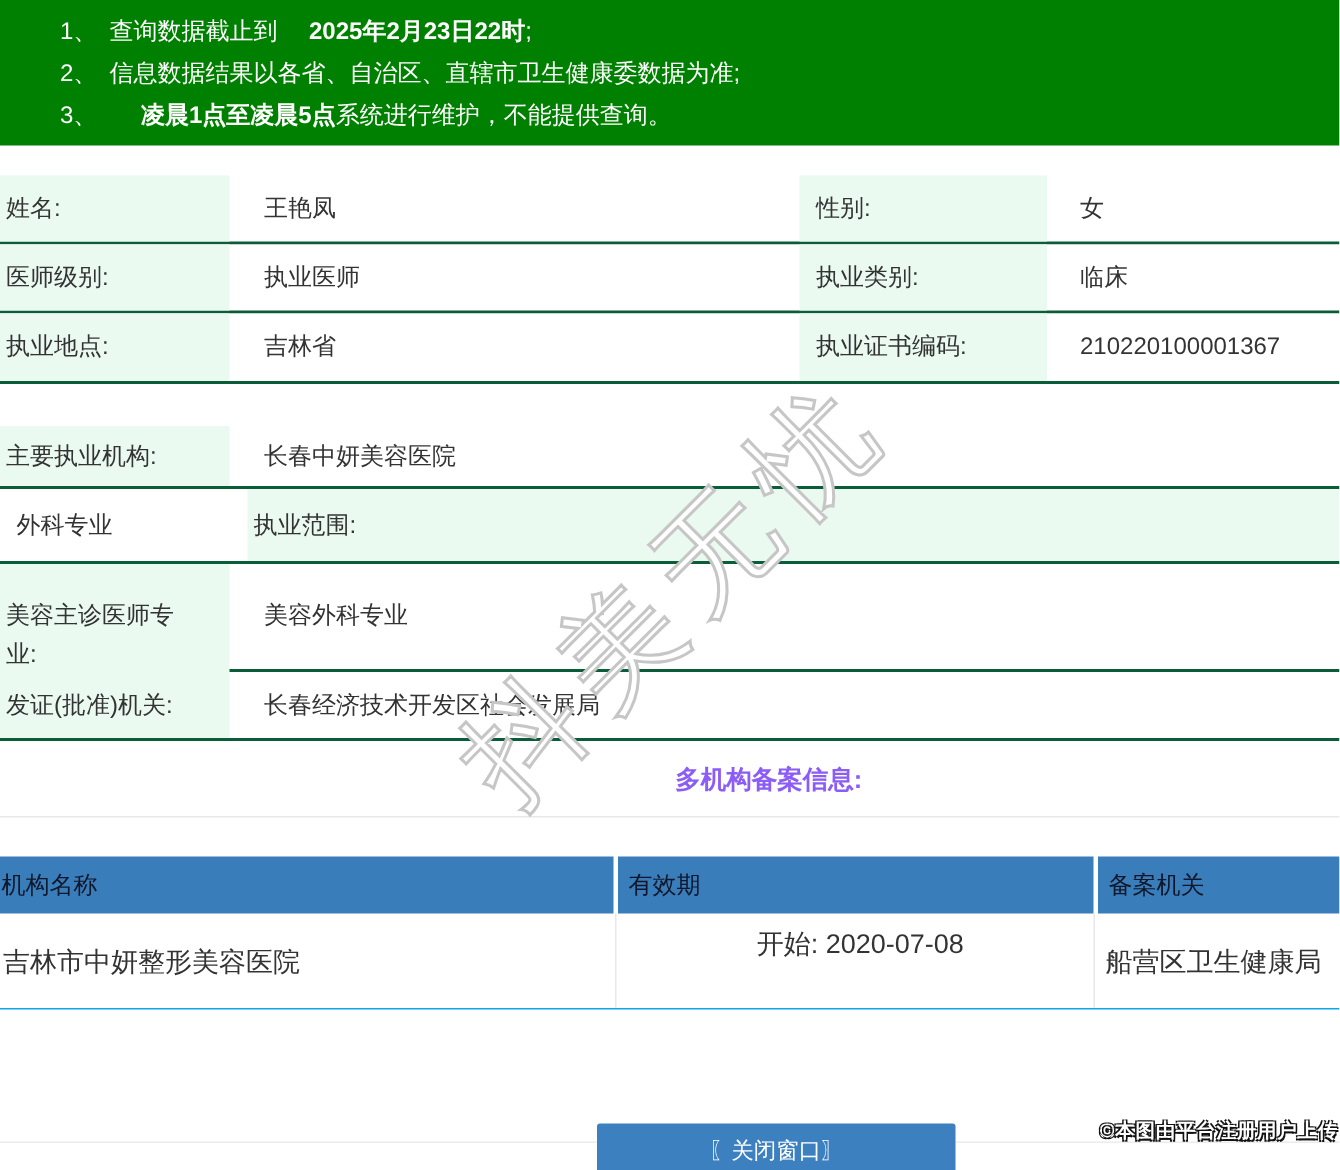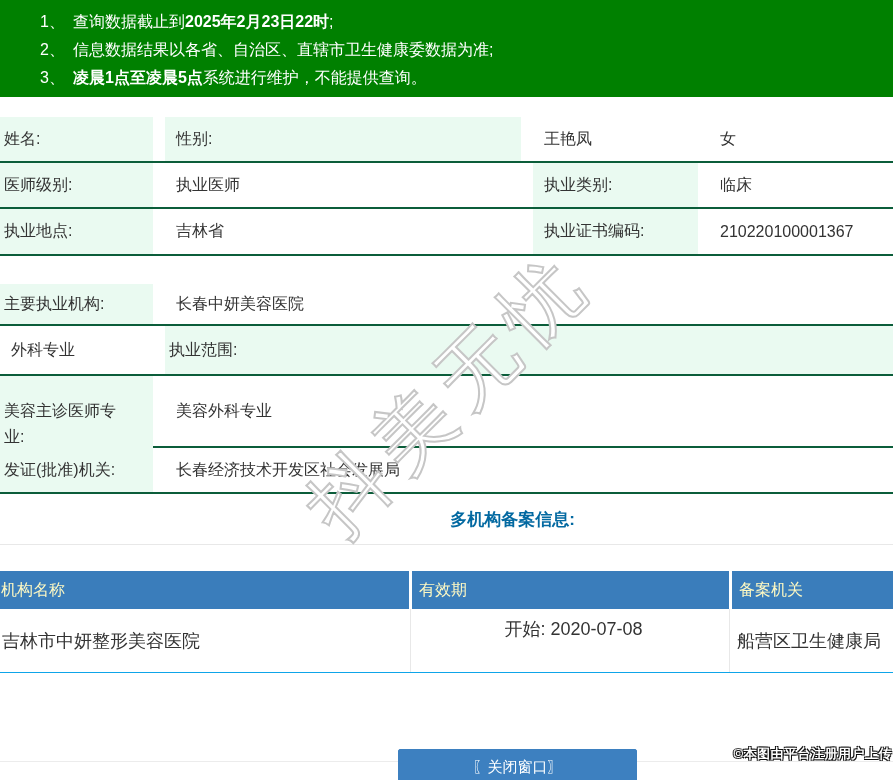--- a/index.html
+++ b/index.html
@@ -9,21 +9,21 @@
     font-family:"Liberation Sans","DejaVu Sans",sans-serif;
     color:#333;
   }
   
   .banner{
     width:893px;height:97px;background:#008000;color:#fff;
     box-sizing:border-box;padding:8px 0 0 40px;
   }
   .notice-line{font-size:16px;line-height:28px;white-space:nowrap;}
   .notice-line .num{display:inline-block;width:33px;}
-  .notice-line b{font-weight:bold;}
+  .notice-line b{font-weight:bold;padding-left:21px;}
   
   .info-table{margin-top:20px;width:893px;}
   .irow{
     display:grid;box-sizing:border-box;
     border-bottom:2px solid #0b5d3a;column-gap:12px;background:#fff;
   }
   .irow.c4{grid-template-columns:153px 356px 165px 1fr;}
   .irow.c2{grid-template-columns:153px 1fr;}
   .irow:nth-child(1){height:46px;}
   .irow:nth-child(2){height:46px;}
@@ -35,32 +35,32 @@
   .cell{display:flex;align-items:center;font-size:16px;}
   .cell.lab{background:#eafaf1;padding-left:4px;}
   .cell.lab2{background:#eafaf1;padding-left:11px;}
   .cell.val{padding-left:11px;}
   .cell.val2{padding-left:10px;}
   .irow:nth-child(6) .cell{align-items:flex-start;padding-top:22px;line-height:26px;}
   .irow:nth-child(6) .cell.lab{padding-right:27px;}
   
   .section-title{
     margin-top:16px;height:20px;line-height:20px;
-    font-size:17px;font-weight:bold;color:#0369a1;
+    font-size:17px;font-weight:bold;color:#8b5cf6;
     text-align:center;padding-left:132px;
   }
   .hline{margin-top:14px;width:893px;height:0;border-top:1px solid #e8e8e8;}
   .hline.second{margin-top:88px;border-top-color:#ececec;}
   
   .fhead{
     margin-top:26px;display:grid;grid-template-columns:409px 317px 1fr;
     column-gap:3px;height:38px;background:#fff;
   }
   .fhead .hcell{
-    background:#3a7dbb;color:#fef9c3;font-size:16px;
+    background:#3a7dbb;color:#0f172a;font-size:16px;
     display:flex;align-items:center;padding-left:7px;box-sizing:border-box;
   }
   .fhead .hcell:first-child{padding-left:1px;}
   .frow{
     display:grid;grid-template-columns:410px 319px 1fr;
     min-height:64px;border-bottom:1px solid #0ea5e9;box-sizing:border-box;
   }
   .fcell{display:flex;align-items:center;font-size:18px;box-sizing:border-box;padding-left:2px;}
   .fcell.mid,.fcell.last{border-left:1px solid #e8e8e8;padding-left:7px;}
   .fcell.mid{display:block;padding-top:7px;text-align:center;}
@@ -96,22 +96,22 @@
     <span class="num">2、</span><span>信息数据结果以各省、自治区、直辖市卫生健康委数据为准;</span><b></b><span></span>
   </div>
   <div class="notice-line">
     <span class="num">3、</span><span></span><b>凌晨1点至凌晨5点</b><span>系统进行维护，不能提供查询。</span>
   </div>
 </div>
 
 <div class="info-table">
   <div class="irow c4">
     <div class="cell lab">姓名:</div>
+    <div class="cell val">王艳凤</div>
     <div class="cell lab2">性别:</div>
-    <div class="cell val">王艳凤</div>
     <div class="cell val2">女</div>
   </div>
   <div class="irow c4">
     <div class="cell lab">医师级别:</div>
     <div class="cell val">执业医师</div>
     <div class="cell lab2">执业类别:</div>
     <div class="cell val2">临床</div>
   </div>
   <div class="irow c4">
     <div class="cell lab">执业地点:</div>

